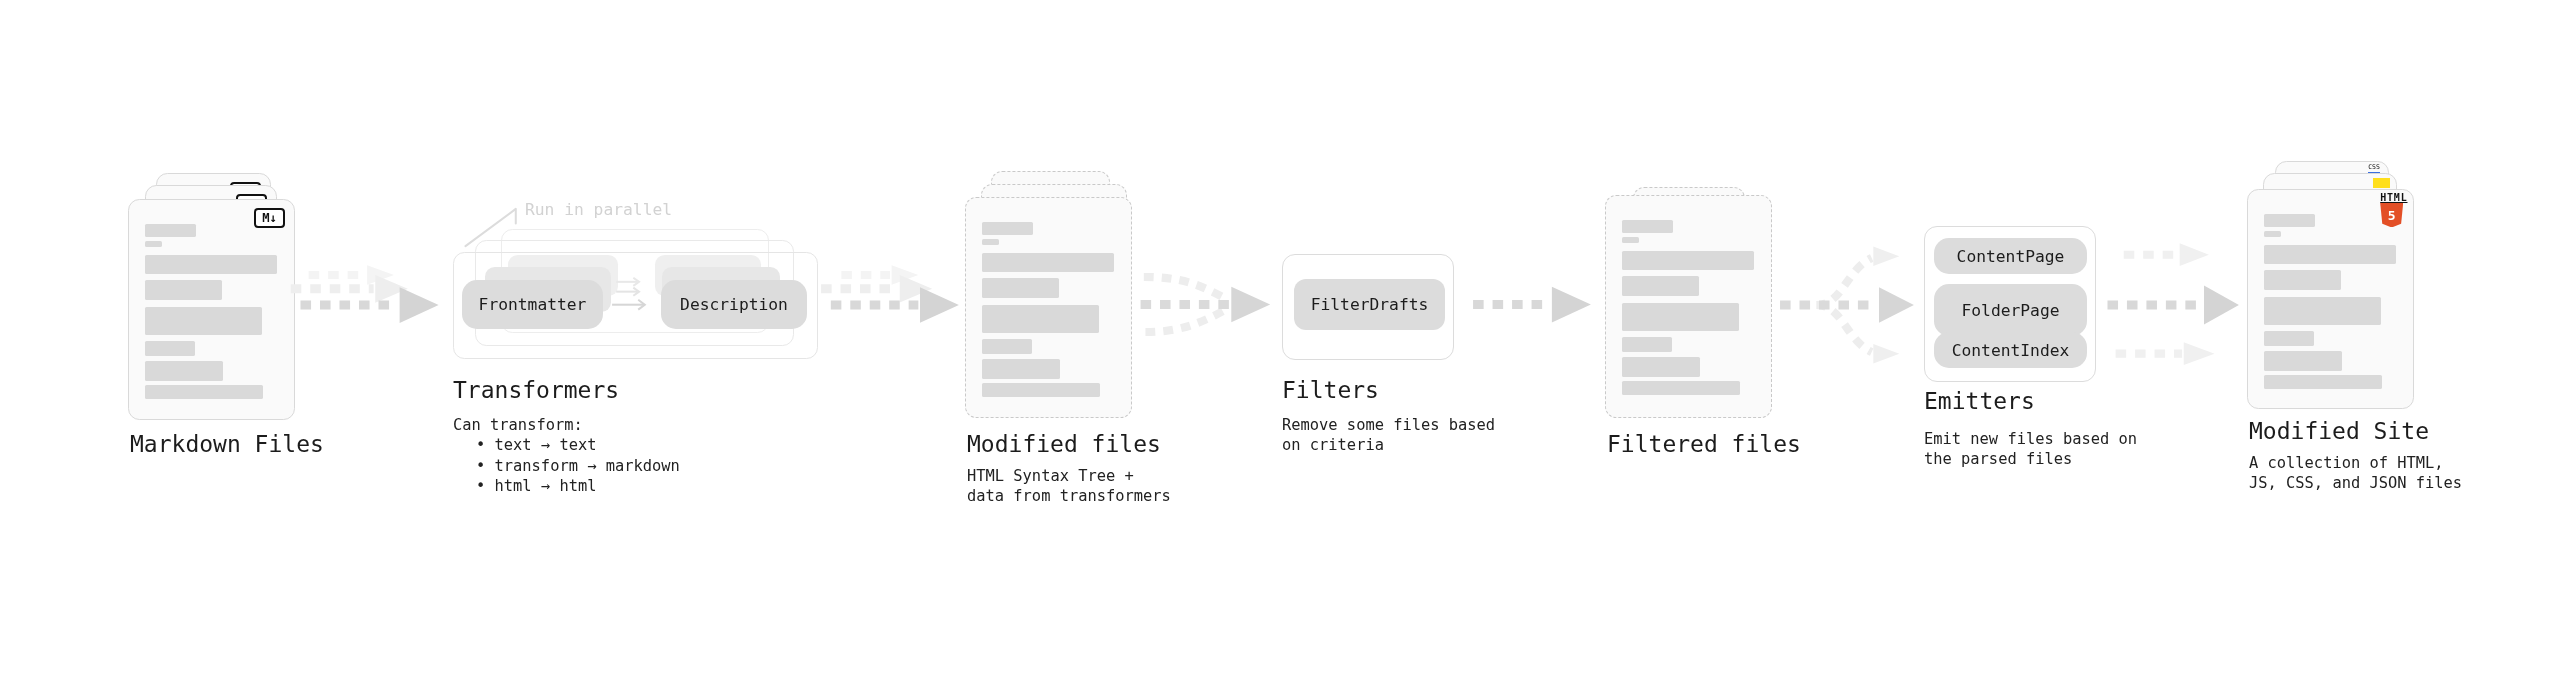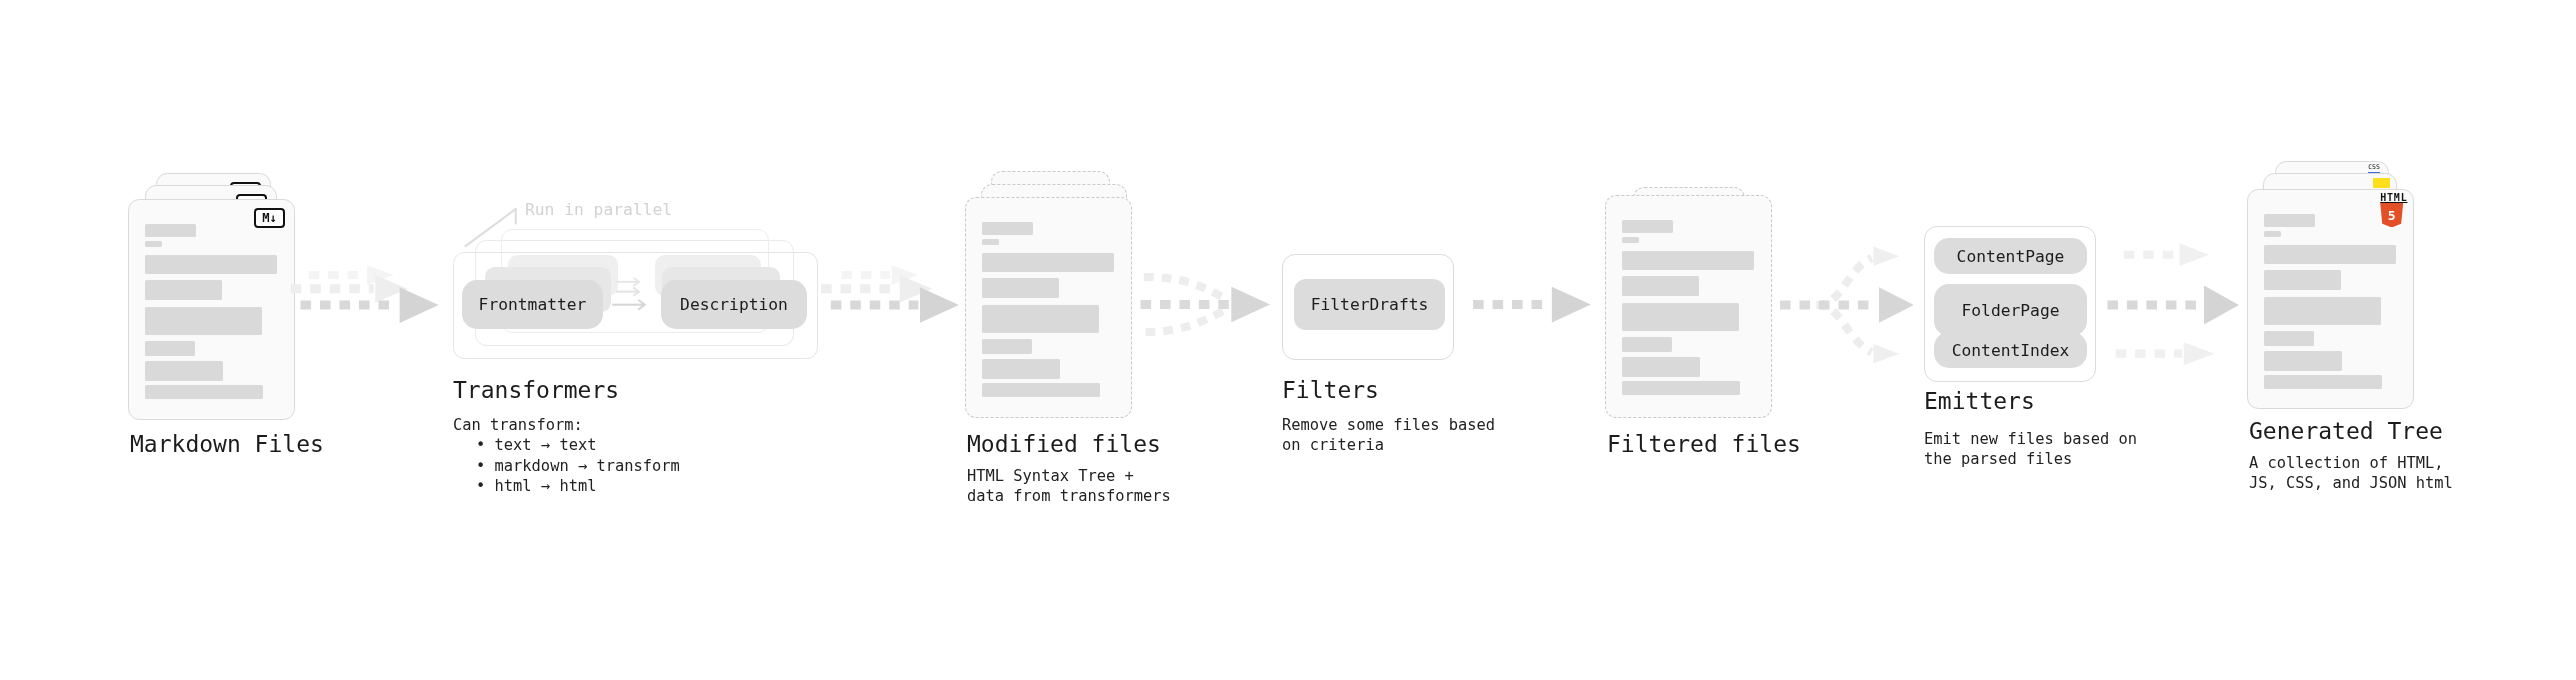--- a/index.html
+++ b/index.html
@@ -103,21 +103,21 @@
     <line x1="10" y1="24" x2="36" y2="24" stroke="#e4e4e4" stroke-width="2.5"></line>
     <polyline points="31,19 38,24 31,29" fill="none" stroke="#e4e4e4" stroke-width="2.5"></polyline>
     <line x1="5" y1="40" x2="43" y2="40" stroke="#d6d6d6" stroke-width="2.5"></line>
     <polyline points="37,34 45,40 37,46" fill="none" stroke="#d6d6d6" stroke-width="2.5"></polyline>
   </svg>
 
   <div class="stage-label" style="left:453px;top:377px">Transformers</div>
   <div class="stage-desc" style="left:453px;top:415px">
     <div>Can transform:</div>
     <div class="bullet">• text → text</div>
-    <div class="bullet">• markdown → transform</div>
+    <div class="bullet">• transform → markdown</div>
     <div class="bullet">• html → html</div>
   </div>
 
   <svg style="left:813px;top:262px" width="154" height="65" viewBox="0 0 190 80">
     <line x1="35" y1="16" x2="95" y2="16" stroke="#f4f4f4" stroke-width="10" stroke-dasharray="13 11"></line>
     <polygon points="97,4 97,28 130,16" fill="#f4f4f4"></polygon>
     <line x1="10" y1="33" x2="105" y2="33" stroke="#eeeeee" stroke-width="11" stroke-dasharray="13 11"></line>
     <polygon points="107,16 107,50 147,33" fill="#eeeeee"></polygon>
     <line x1="22" y1="53" x2="130" y2="53" stroke="#d8d8d8" stroke-width="11" stroke-dasharray="13 11"></line>
     <polygon points="132,31 132,75 180,53" fill="#d4d4d4"></polygon>
@@ -215,20 +215,20 @@
     </div>
     <div class="bar b1"></div>
     <div class="bar b2"></div>
     <div class="bar b3"></div>
     <div class="bar b4"></div>
     <div class="bar b5"></div>
     <div class="bar b6"></div>
     <div class="bar b7"></div>
     <div class="bar b8"></div>
   </div>
-  <div class="stage-label" style="left:2249px;top:418px">Generated Tree</div>
+  <div class="stage-label" style="left:2249px;top:418px">Modified Site</div>
   <div class="stage-desc" style="left:2249px;top:453px">
     <div>A collection of HTML,</div>
-    <div>JS, CSS, and JSON html</div>
+    <div>JS, CSS, and JSON files</div>
   </div>
 
 </div>
 
 
 </body></html>

